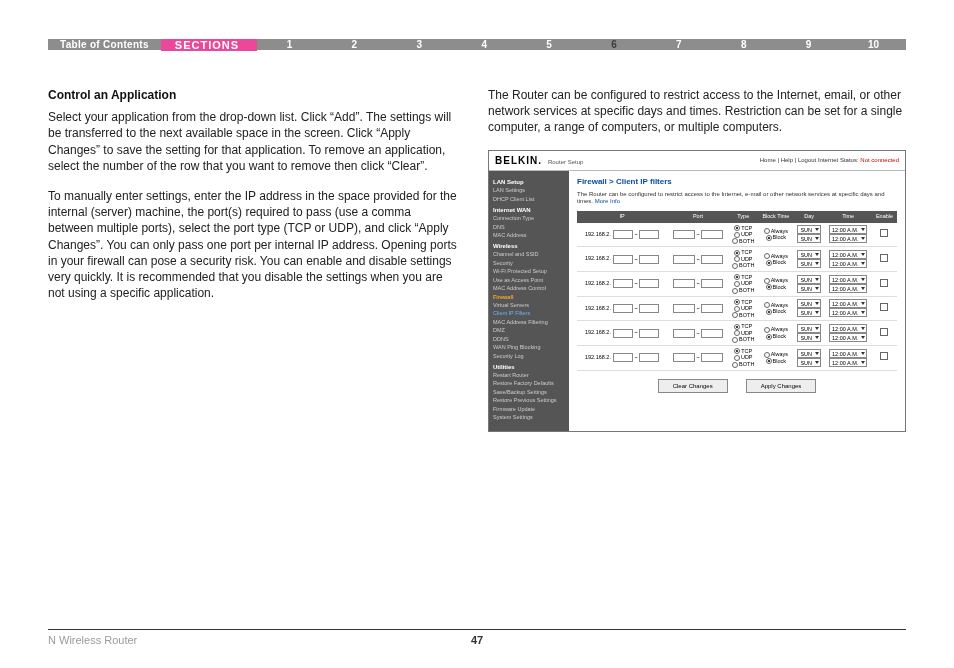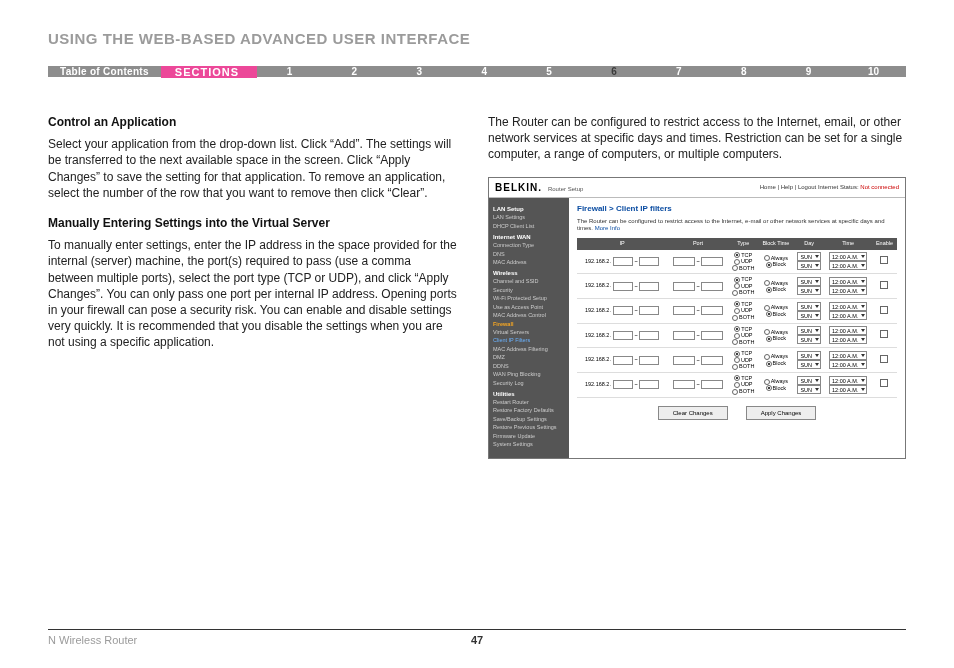--- a/index.html
+++ b/index.html
@@ -209,21 +209,20 @@
     color:#9b9b9b;
     display:flex;
     justify-content:space-between;
   }
   .footer .pg { position:absolute; left:50%; transform:translateX(-50%); color:#333; font-weight:bold;}
 </style>
 </head>
 <body>
 
 <div class="page">
-  <div class="title">USING THE WEB-BASED ADVANCED USER INTERFACE</div>
 
   <div class="navbar">
     <div class="nav-toc">Table of Contents</div>
     <div class="nav-sections">SECTIONS</div>
     <div class="nav-items" id="nav-items">
         <span class="nav-item">1</span>
         <span class="nav-item">2</span>
         <span class="nav-item">3</span>
         <span class="nav-item">4</span>
         <span class="nav-item">5</span>
@@ -232,21 +231,20 @@
         <span class="nav-item">8</span>
         <span class="nav-item">9</span>
         <span class="nav-item">10</span>
       </div>
   </div>
 
   <div class="columns">
     <div class="col">
       <h3>Control an Application</h3>
       <p>Select your application from the drop-down list. Click “Add”. The settings will be transferred to the next available space in the screen. Click “Apply Changes” to save the setting for that application. To remove an application, select the number of the row that you want to remove then click “Clear”.</p>
-      <h3>Manually Entering Settings into the Virtual Server</h3>
       <p>To manually enter settings, enter the IP address in the space provided for the internal (server) machine, the port(s) required to pass (use a comma between multiple ports), select the port type (TCP or UDP), and click “Apply Changes”. You can only pass one port per internal IP address. Opening ports in your firewall can pose a security risk. You can enable and disable settings very quickly. It is recommended that you disable the settings when you are not using a specific application.</p>
     </div>
 
     <div class="col">
       <p>The Router can be configured to restrict access to the Internet, email, or other network services at specific days and times. Restriction can be set for a single computer, a range of computers, or multiple computers.</p>
 
       <div class="shot">
         <div class="shot-top">
           <div>
             <span class="belkin">BELKIN.</span>

